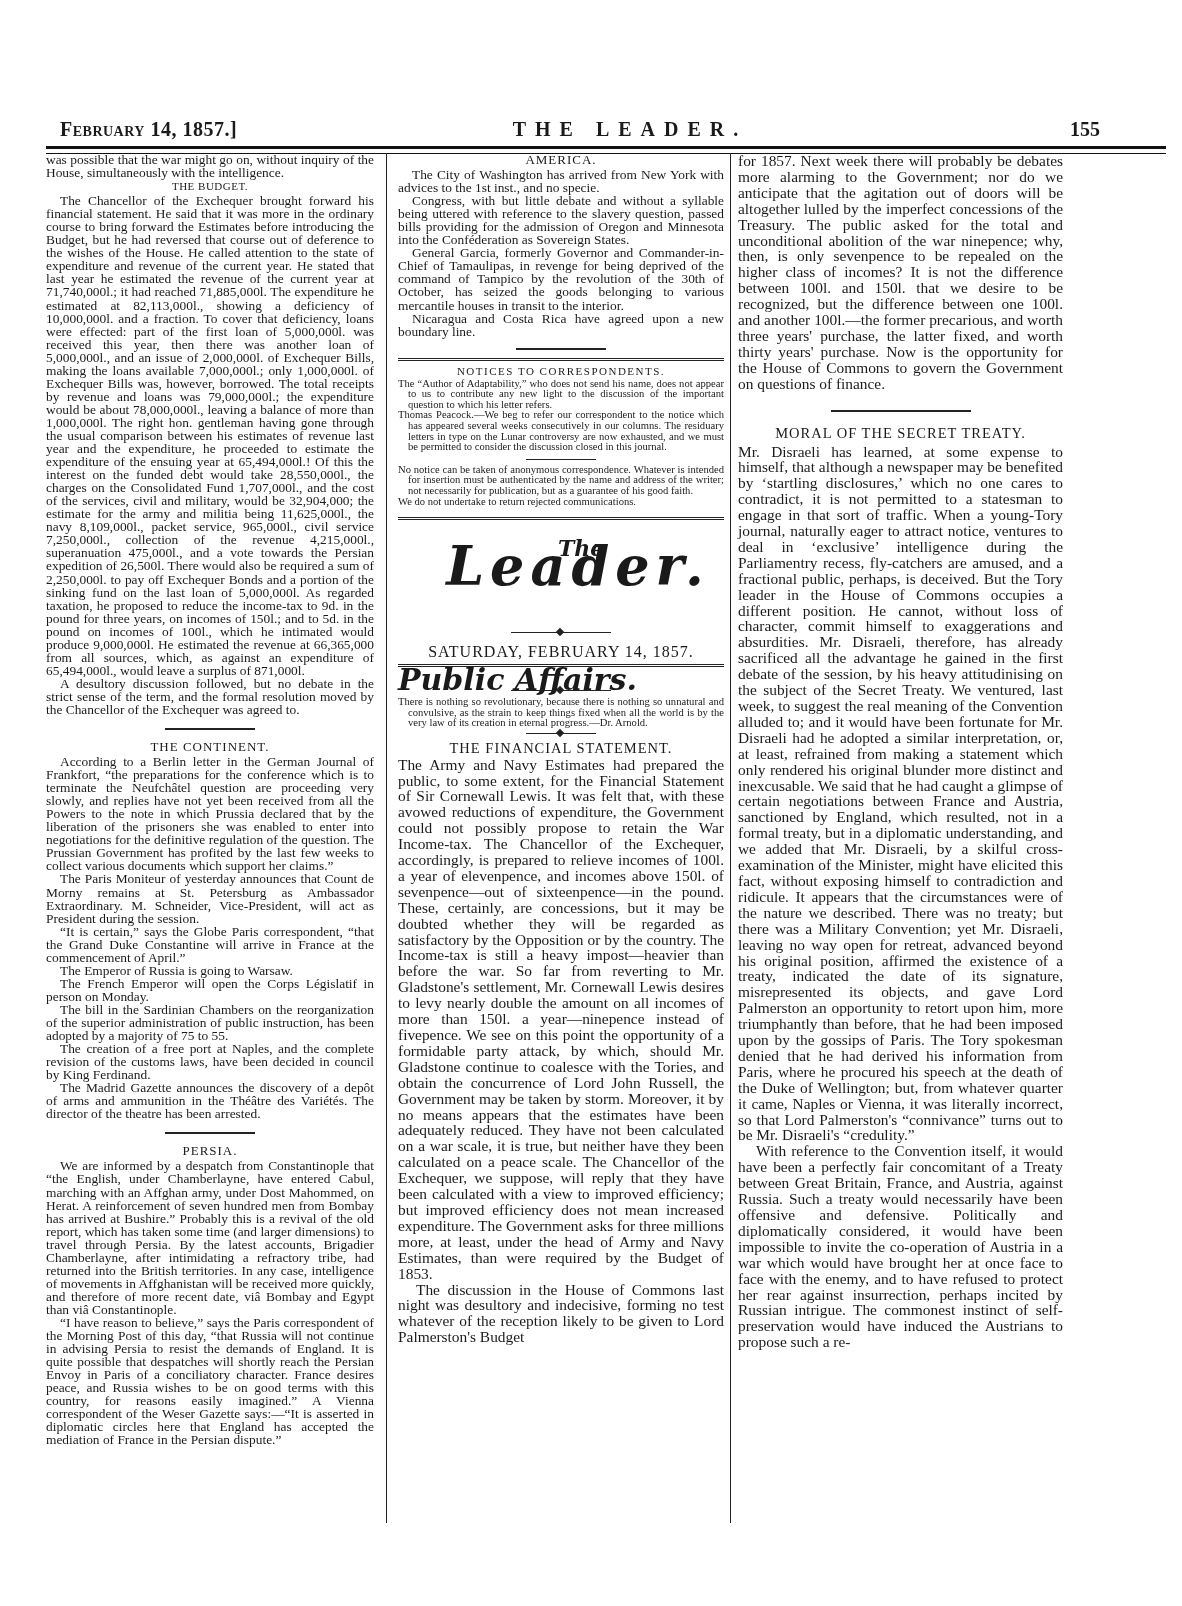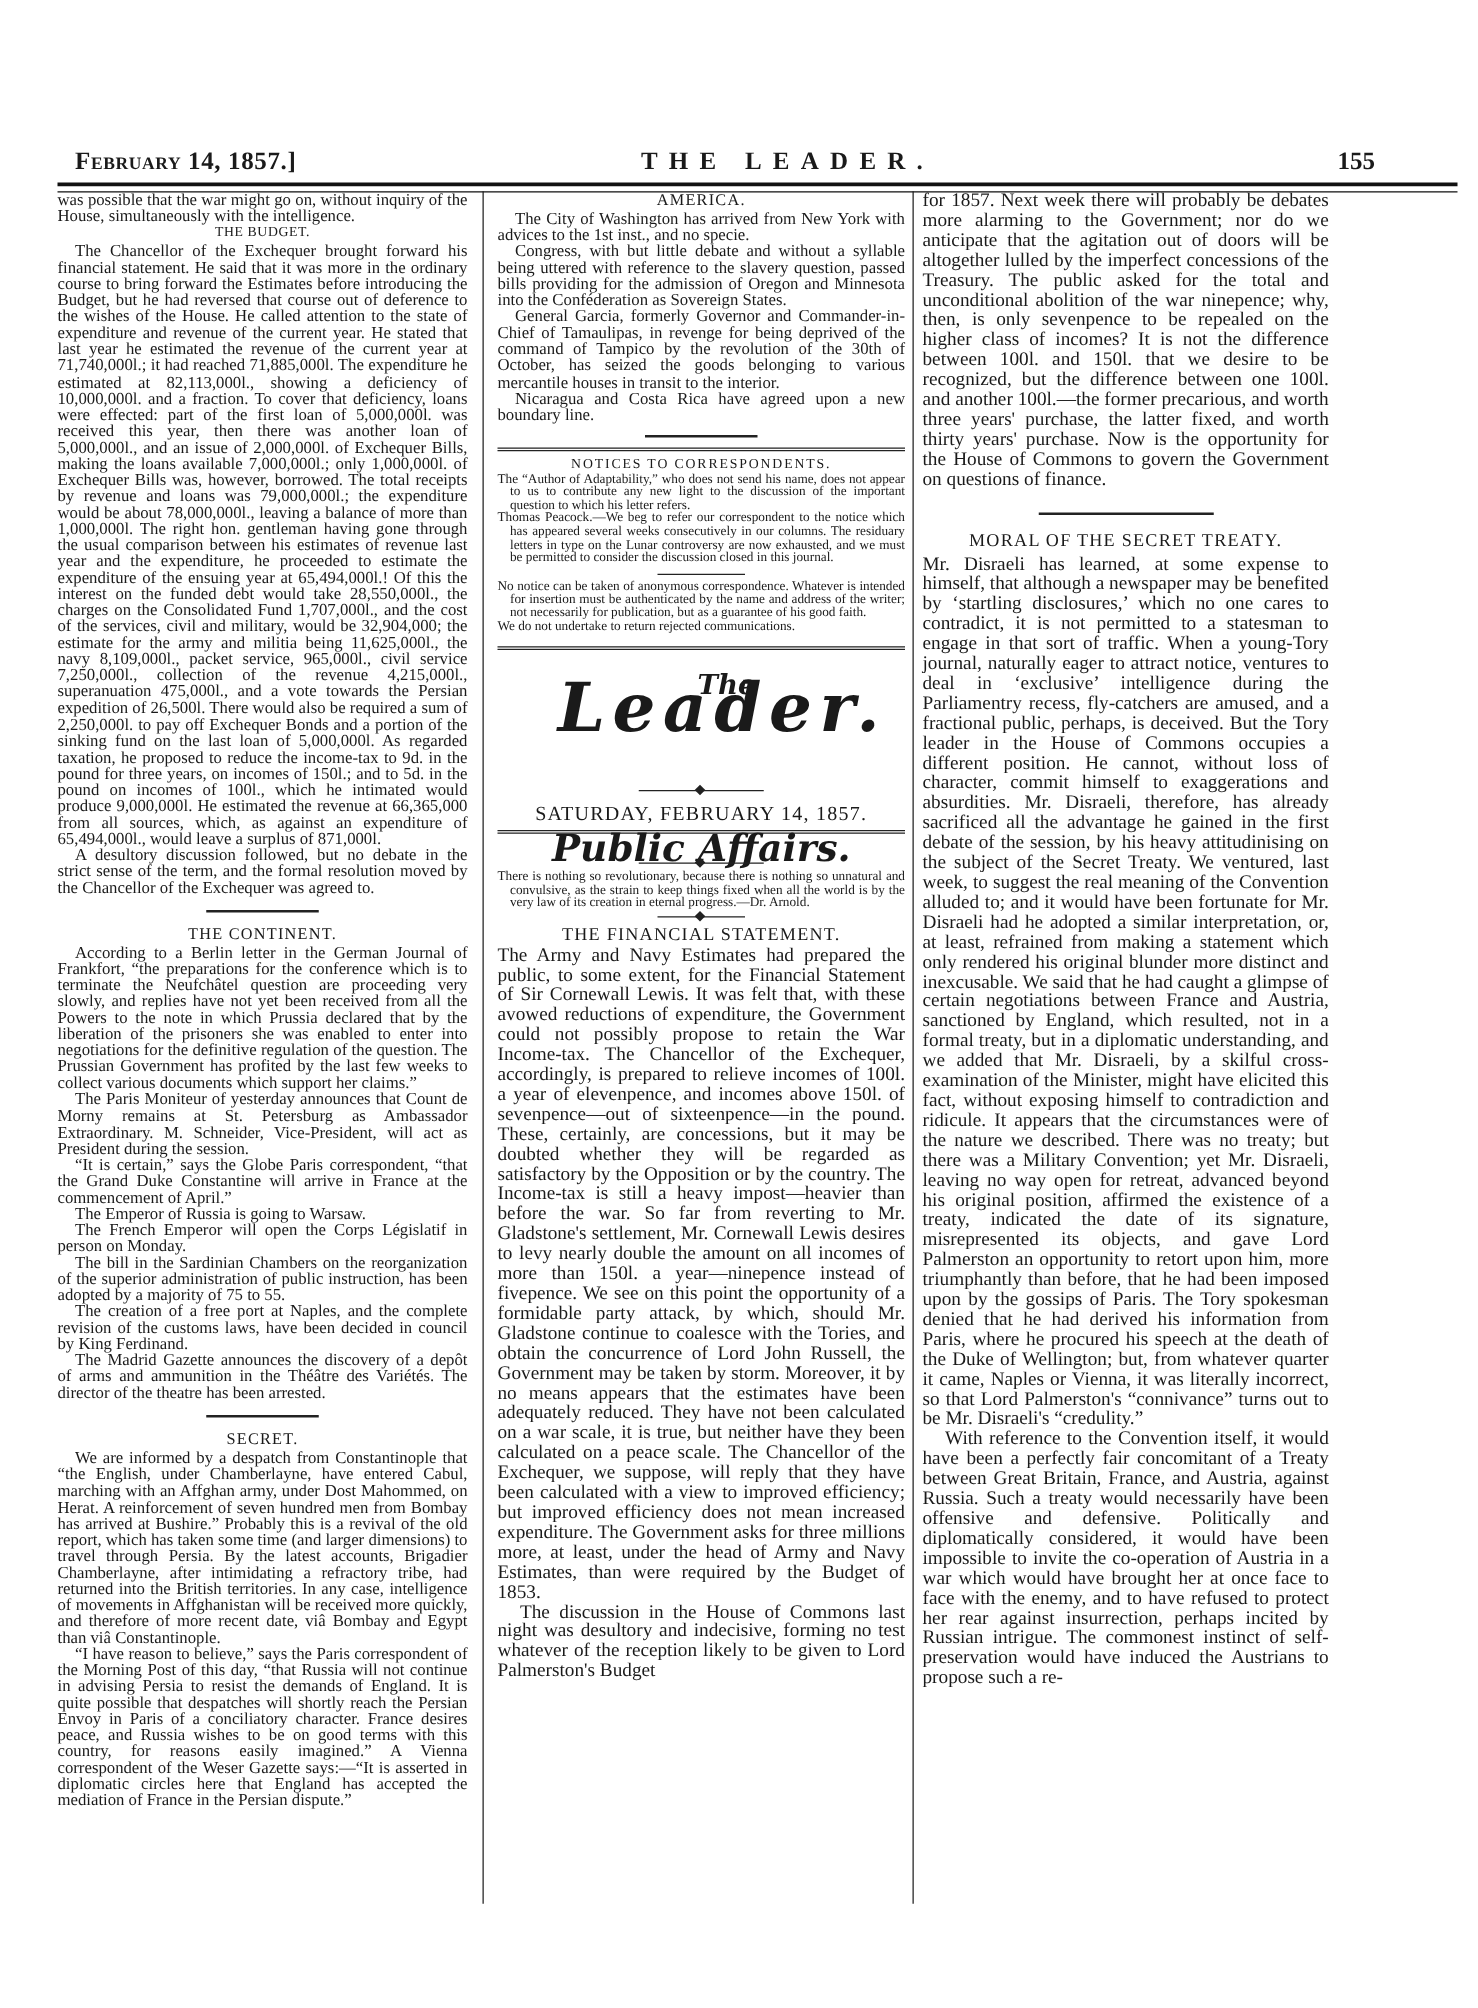--- a/index.html
+++ b/index.html
@@ -72,21 +72,21 @@
       position: relative; width: 100px; margin: 0 auto; border-top: 1px solid #222; height: 0;
     }
     .ornament-line .dot {
       position: absolute; left: 46px; top: -4px; width: 6px; height: 6px;
       background: #222; transform: rotate(45deg);
     }
     .issue-date {
       text-align: center; font-size: 16px; letter-spacing: 1px; margin: 12px 0 6px 0;
     }
     .section-title {
-      text-align: center; font-size: 30px; font-family: "DejaVu Serif", serif;
+      font-size: 30px; font-family: "DejaVu Serif", serif;
       font-weight: bold; font-style: italic; margin: 6px 0 4px 0;
     }
     .epigraph { font-size: 10.6px; line-height: 10.4px; margin: 6px 0 4px 0; }
     .epigraph p { text-indent: 0; padding-left: 10px; text-indent: -10px; }
     .large { font-size: 15.4px; line-height: 15.9px; }
     .large p { text-indent: 0; }
     .large p.ind { text-indent: 18px; }
   </style>
 </head>
 <body>
@@ -110,21 +110,21 @@
   <div class="heading-lg">THE CONTINENT.</div>
   <p>According to a Berlin letter in the German Journal of Frankfort, “the preparations for the conference which is to terminate the Neufchâtel question are proceeding very slowly, and replies have not yet been received from all the Powers to the note in which Prussia declared that by the liberation of the prisoners she was enabled to enter into negotiations for the definitive regulation of the question. The Prussian Government has profited by the last few weeks to collect various documents which support her claims.”</p>
   <p>The Paris Moniteur of yesterday announces that Count de Morny remains at St. Petersburg as Ambassador Extraordinary. M. Schneider, Vice-President, will act as President during the session.</p>
   <p>“It is certain,” says the Globe Paris correspondent, “that the Grand Duke Constantine will arrive in France at the commencement of April.”</p>
   <p>The Emperor of Russia is going to Warsaw.</p>
   <p>The French Emperor will open the Corps Législatif in person on Monday.</p>
   <p>The bill in the Sardinian Chambers on the reorganization of the superior administration of public instruction, has been adopted by a majority of 75 to 55.</p>
   <p>The creation of a free port at Naples, and the complete revision of the customs laws, have been decided in council by King Ferdinand.</p>
   <p>The Madrid Gazette announces the discovery of a depôt of arms and ammunition in the Théâtre des Variétés. The director of the theatre has been arrested.</p>
   <div class="divider"></div>
-  <div class="heading-lg">SECRET.</div>
+  <div class="heading-lg">PERSIA.</div>
   <p>We are informed by a despatch from Constantinople that “the English, under Chamberlayne, have entered Cabul, marching with an Affghan army, under Dost Mahommed, on Herat. A reinforcement of seven hundred men from Bombay has arrived at Bushire.” Probably this is a revival of the old report, which has taken some time (and larger dimensions) to travel through Persia. By the latest accounts, Brigadier Chamberlayne, after intimidating a refractory tribe, had returned into the British territories. In any case, intelligence of movements in Affghanistan will be received more quickly, and therefore of more recent date, viâ Bombay and Egypt than viâ Constantinople.</p>
   <p>“I have reason to believe,” says the Paris correspondent of the Morning Post of this day, “that Russia will not continue in advising Persia to resist the demands of England. It is quite possible that despatches will shortly reach the Persian Envoy in Paris of a conciliatory character. France desires peace, and Russia wishes to be on good terms with this country, for reasons easily imagined.” A Vienna correspondent of the Weser Gazette says:—“It is asserted in diplomatic circles here that England has accepted the mediation of France in the Persian dispute.”</p>
 </div>
 
 <div class="col col-mid">
   <div class="heading-lg" style="margin-top:0;">AMERICA.</div>
   <p>The City of Washington has arrived from New York with advices to the 1st inst., and no specie.</p>
   <p>Congress, with but little debate and without a syllable being uttered with reference to the slavery question, passed bills providing for the admission of Oregon and Minnesota into the Conféderation as Sovereign States.</p>
   <p>General Garcia, formerly Governor and Commander-in-Chief of Tamaulipas, in revenge for being deprived of the command of Tampico by the revolution of the 30th of October, has seized the goods belonging to various mercantile houses in transit to the interior.</p>
   <p>Nicaragua and Costa Rica have agreed upon a new boundary line.</p>

